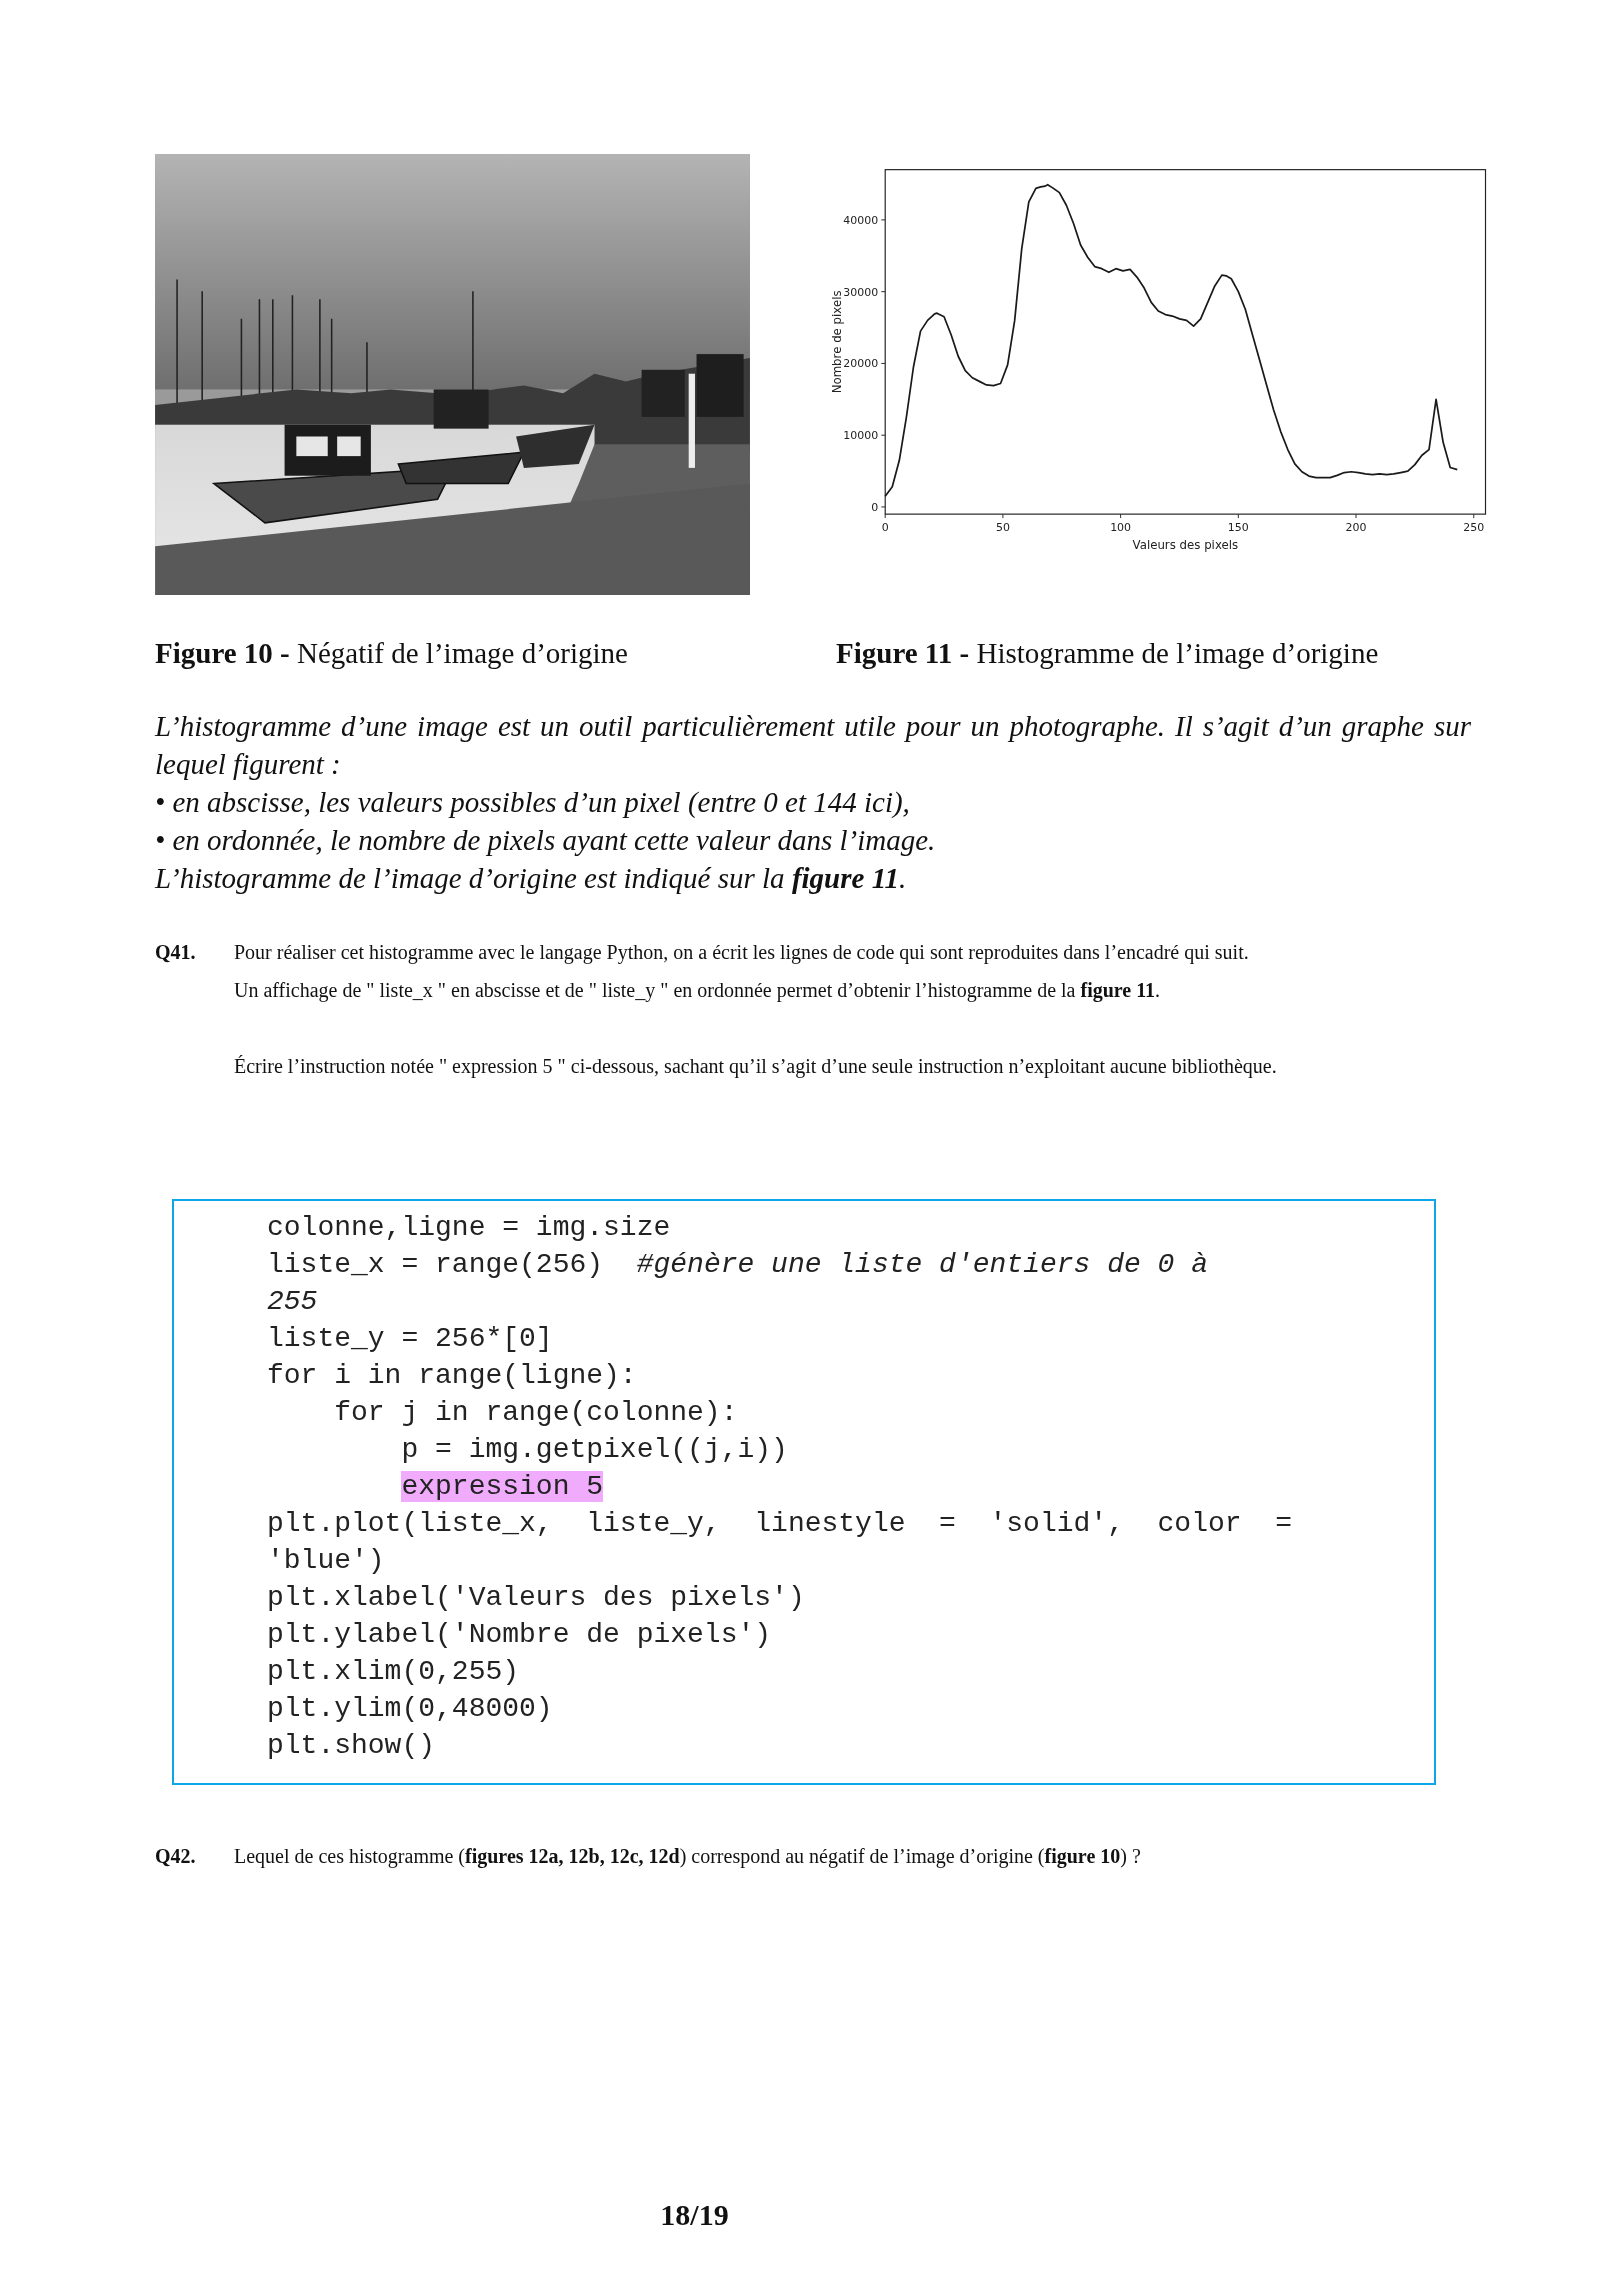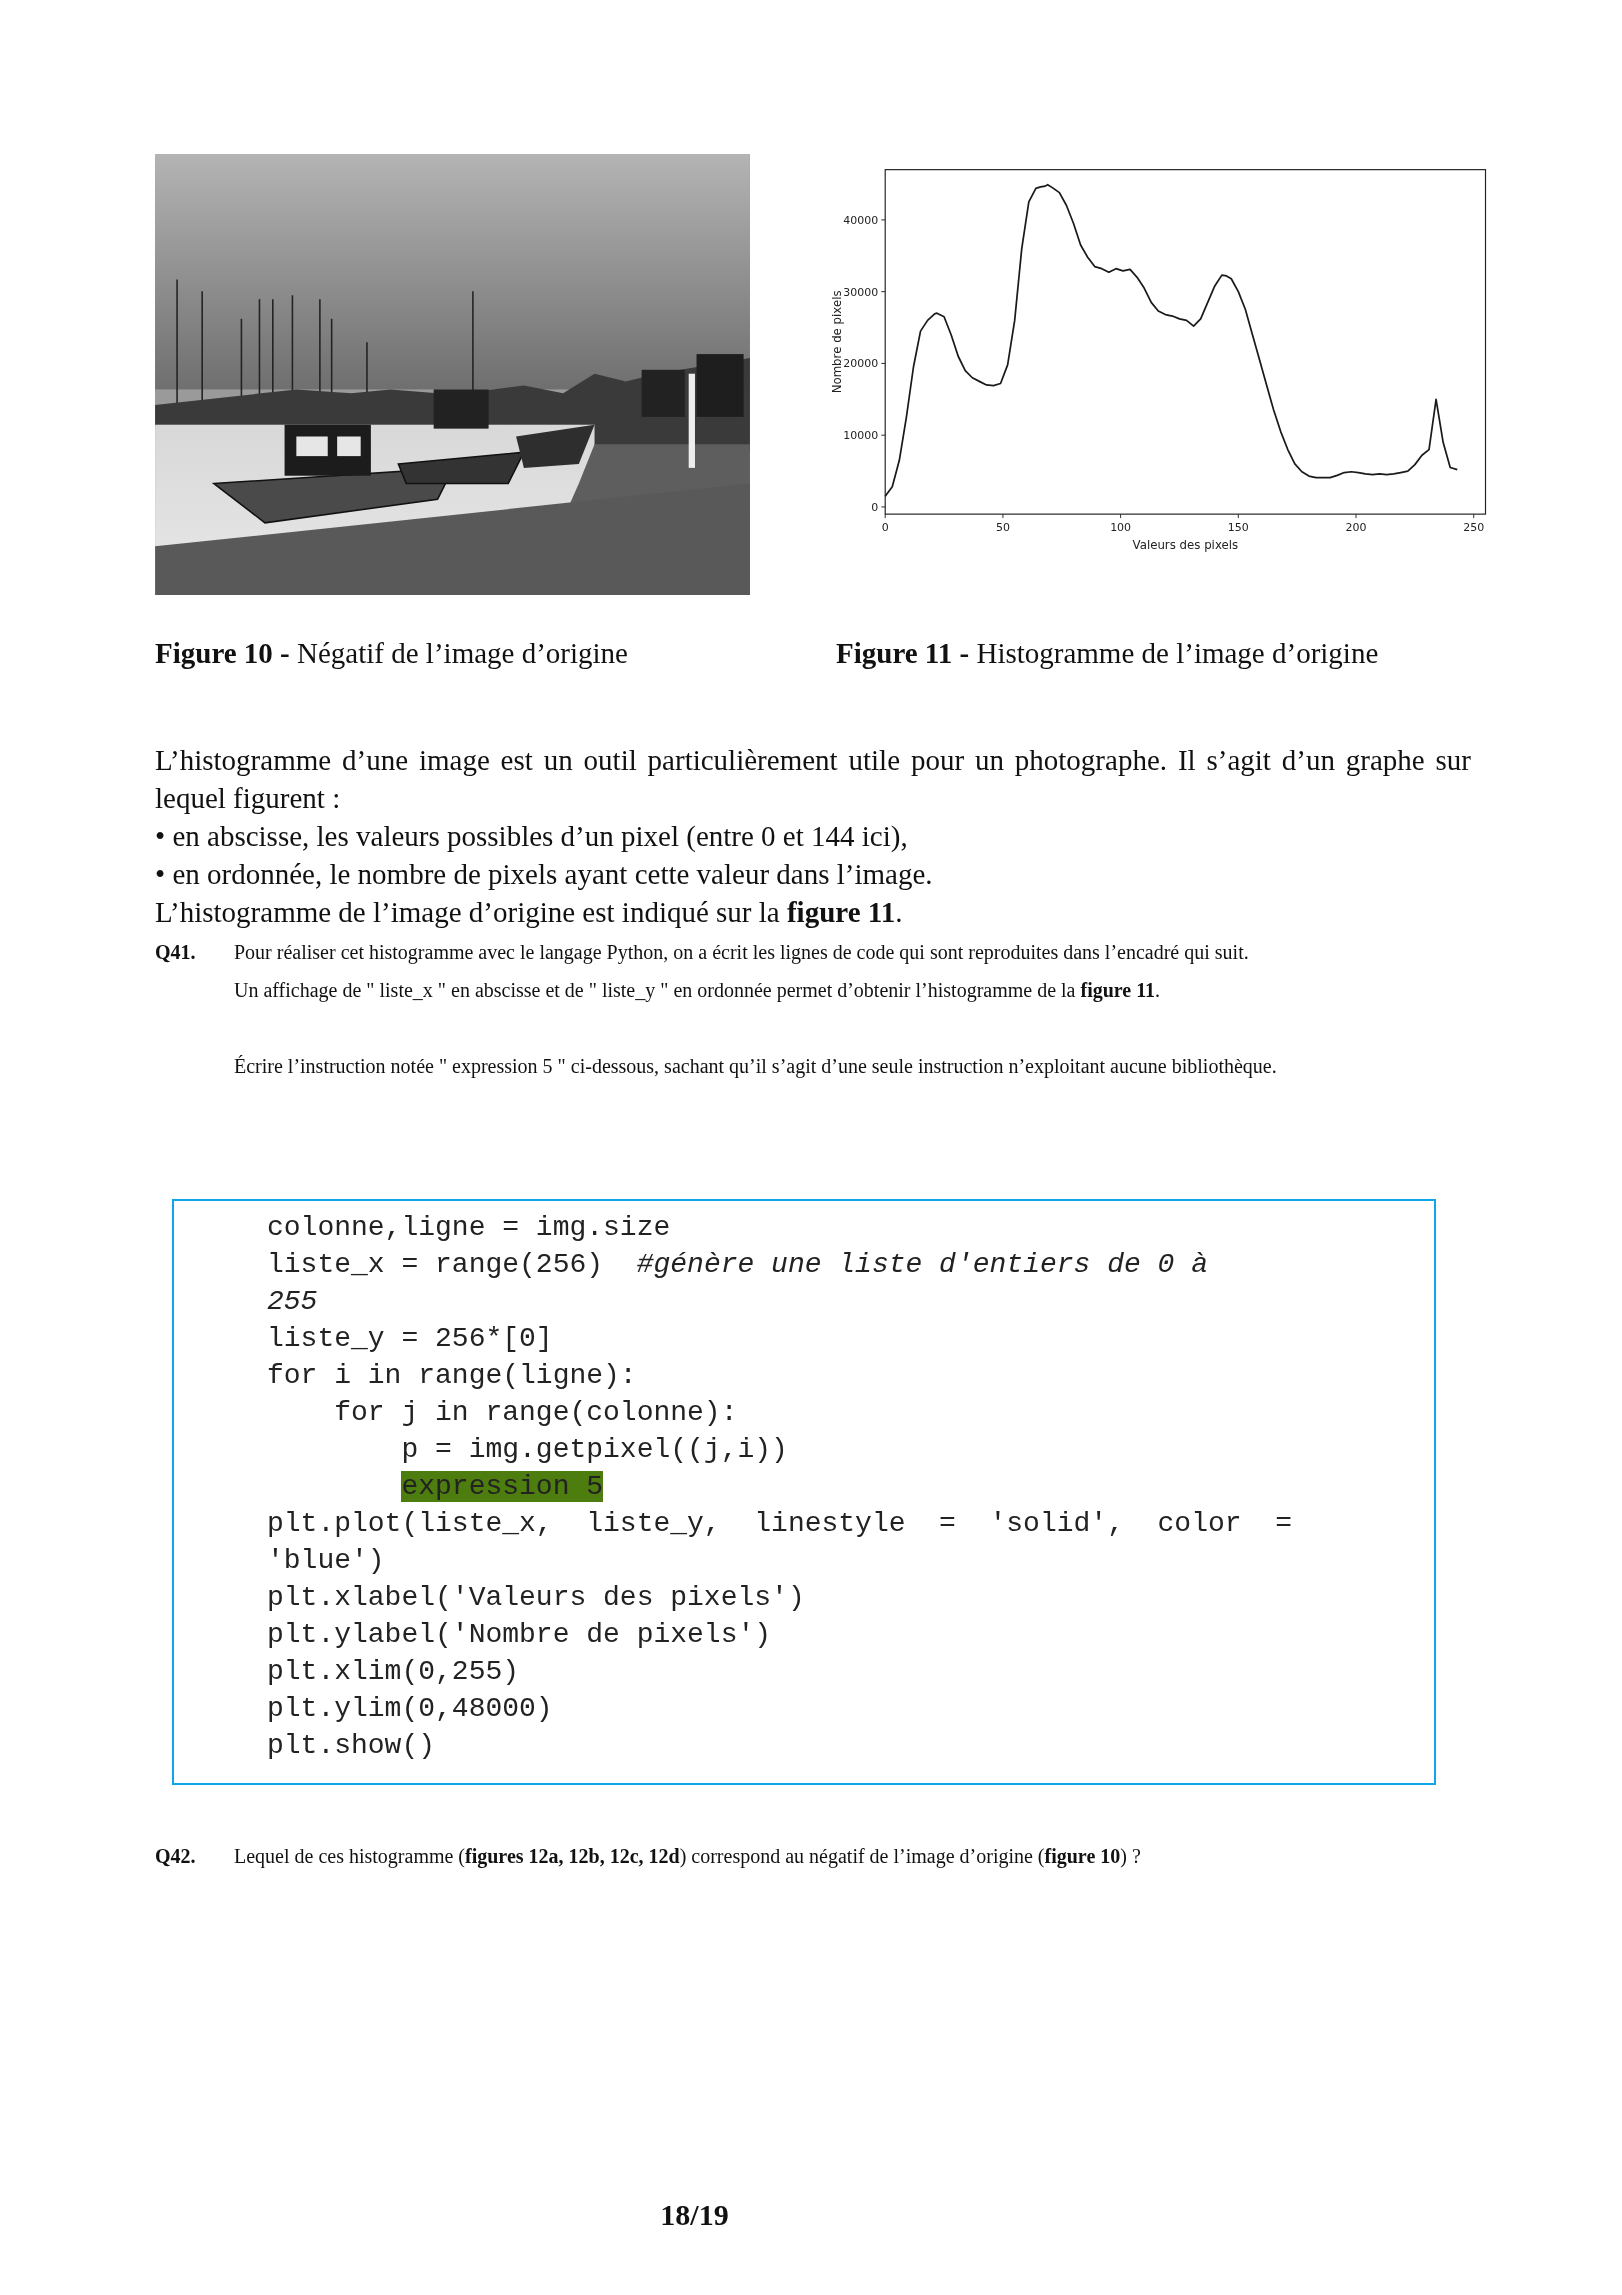--- a/index.html
+++ b/index.html
@@ -14,36 +14,36 @@
   
   #chart { left: 824px; top: 157px; width: 667px; height: 471px; }
   #chart svg text { font-family: "DejaVu Sans", "Liberation Sans", sans-serif; fill: #222; }
 
   .caption { top: 637px; font-size: 29px; white-space: nowrap; }
   .caption b { font-weight: bold; }
   #cap10 { left: 155px; }
   #cap11 { left: 836px; }
 
   .para { left: 155px; width: 1316px; font-size: 29px; line-height: 38px; }
-  #intro { top: 741px; }
+  #intro { top: 707px; font-style: italic; }
   #intro .justify { text-align: justify; text-align-last: left; }
 
   .q { left: 155px; width: 1316px; font-size: 20px; line-height: 38px; }
   .q .qlabel { position: absolute; left: 0; top: 0; font-weight: bold; }
   .q .qbody { margin-left: 79px; text-align: justify; }
   .q .qbody p { margin: 0; }
   #q41 { top: 933px; }
   #q41 .spacer { height: 38px; }
   #q42 { top: 1837px; }
 
   #codebox { left: 172px; top: 1199px; width: 1264px; height: 586px; border: 2px solid #0ea5e9; box-sizing: border-box; }
   #codebox pre { margin: 0; padding: 7.9px 0 0 93px; font-family: "Liberation Mono", "DejaVu Sans Mono", monospace;
                  font-size: 28px; line-height: 37px; color: #222; white-space: pre; }
   .code-line { display: block; height: 37px; }
-  .hl { background: #4d7c0f; }
+  .hl { background: #f0abfc; }
   .cm { font-style: italic; }
 
   #pagenum { left: 0; width: 1389px; top: 2198px; text-align: center; font-size: 30px; font-weight: bold; }
 </style>
 </head>
 <body>
 
 <div id="photo" class="abs">
   <svg width="595" height="441" viewBox="0 0 758 562">
     <defs>

